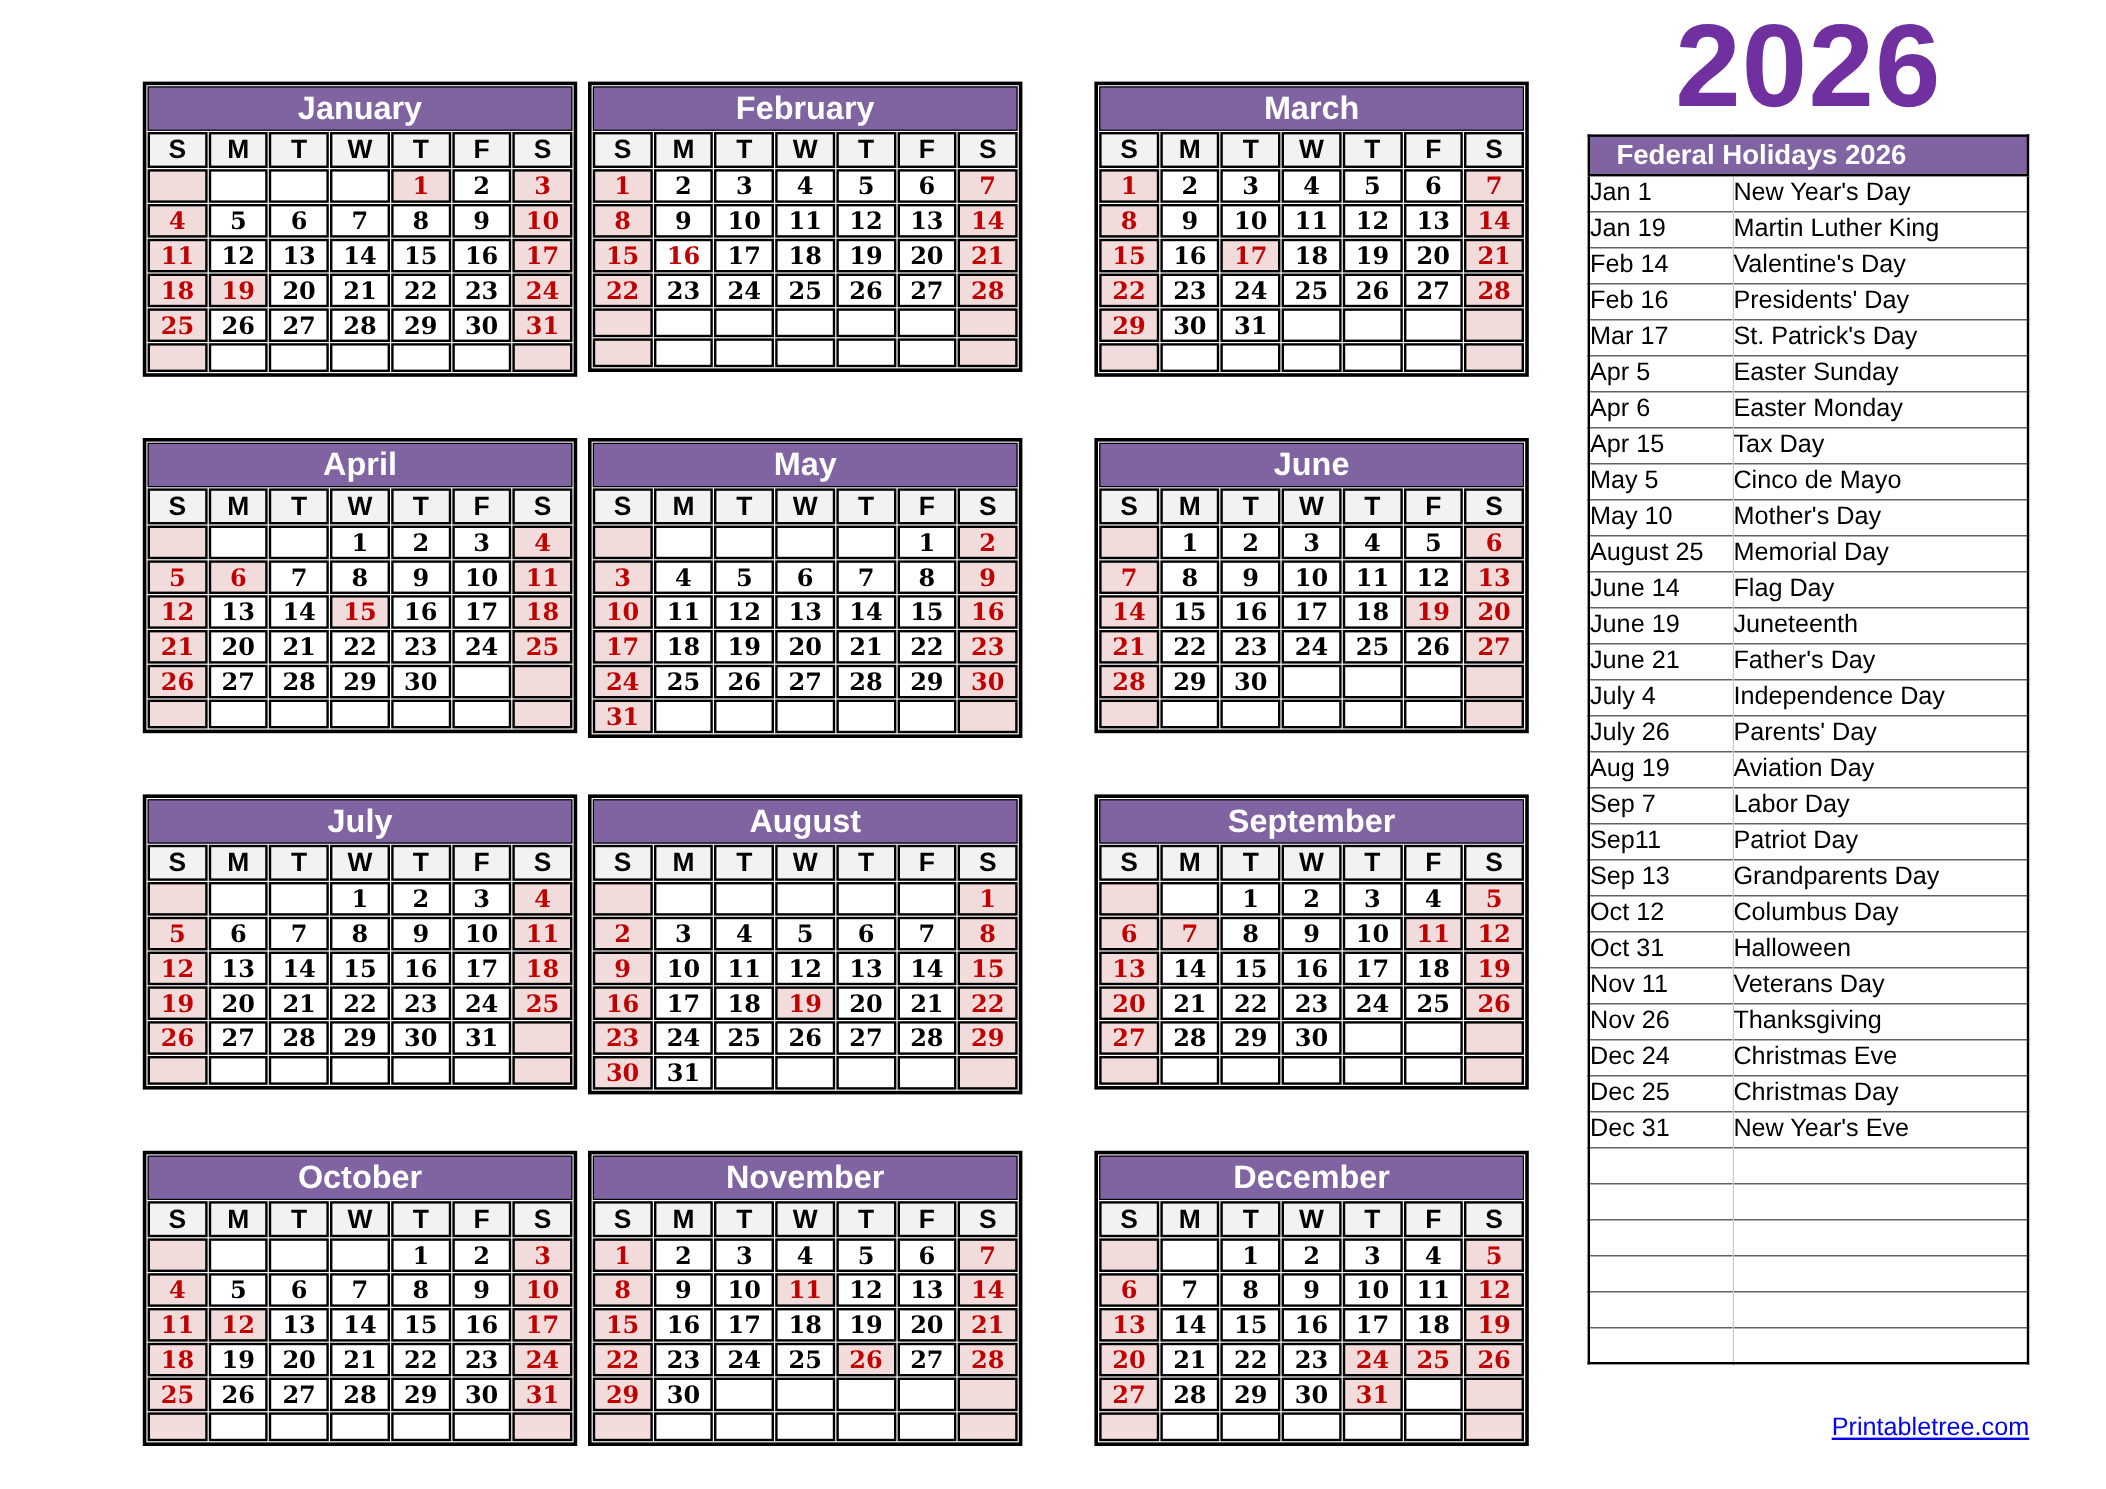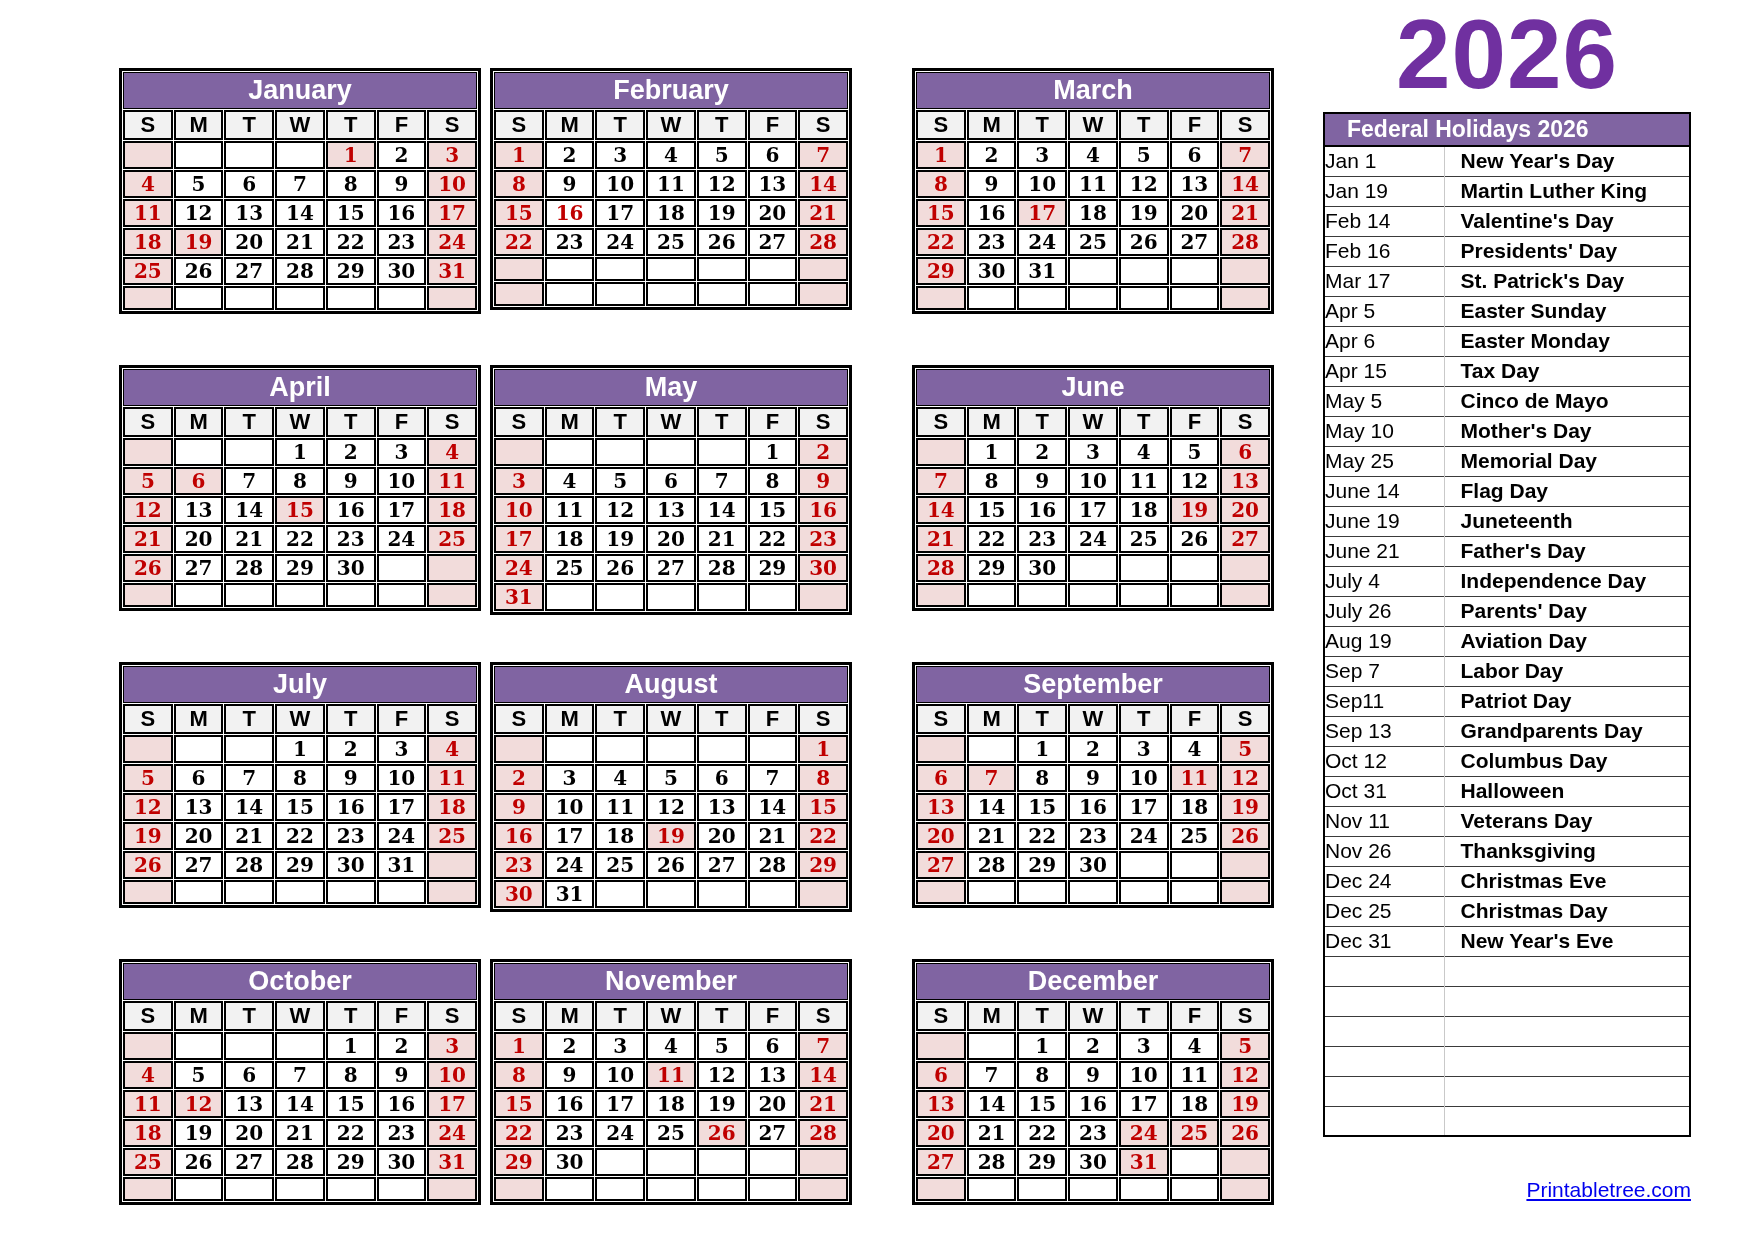--- a/index.html
+++ b/index.html
@@ -94,21 +94,21 @@
   }
   .holidays td{
     border-top:1px solid #3a3a3a;
     height:30px;
     font-size:21px;
     color:#000;
     vertical-align:middle;
     white-space:nowrap;
   }
   .holidays td.hd{width:120px;}
-  .holidays td.hn{border-left:1px solid #c9c9c9;padding-left:16px;font-weight:bold;}
+  .holidays td.hn{border-left:1px solid #c9c9c9;}
 
   .brand{
     position:absolute;
     left:1323px; top:1178px; width:368px;
     text-align:right;
   }
   .brand a{
     color:var(--link);
     font-size:21px;
     font-family:"Liberation Sans",sans-serif;
@@ -1029,21 +1029,21 @@
       </tr>
       <tr>
         <td class="hd">May 5</td>
         <td class="hn">Cinco de Mayo</td>
       </tr>
       <tr>
         <td class="hd">May 10</td>
         <td class="hn">Mother's Day</td>
       </tr>
       <tr>
-        <td class="hd">May 25</td>
+        <td class="hd">August 25</td>
         <td class="hn">Memorial Day</td>
       </tr>
       <tr>
         <td class="hd">June 14</td>
         <td class="hn">Flag Day</td>
       </tr>
       <tr>
         <td class="hd">June 19</td>
         <td class="hn">Juneteenth</td>
       </tr>

